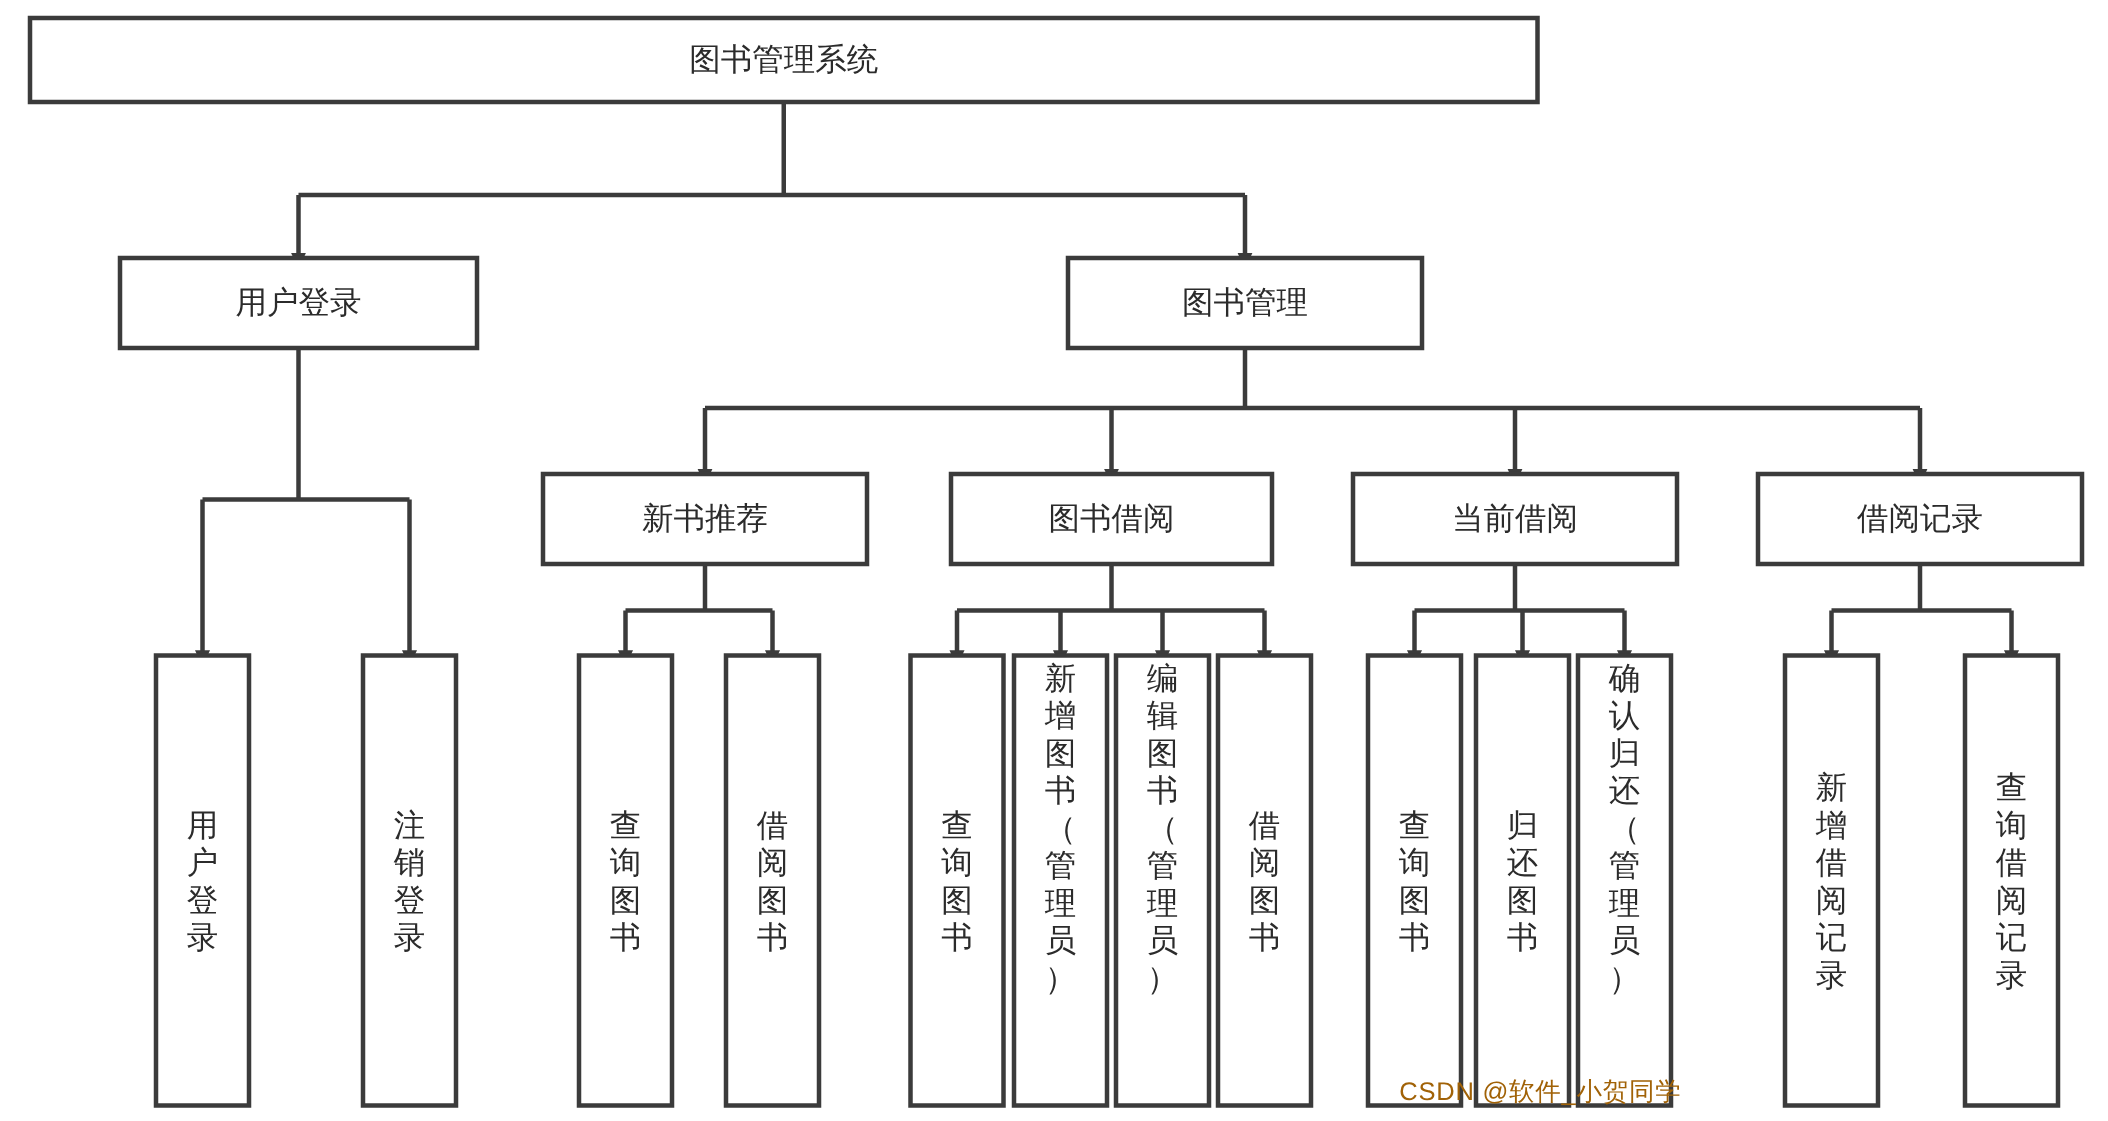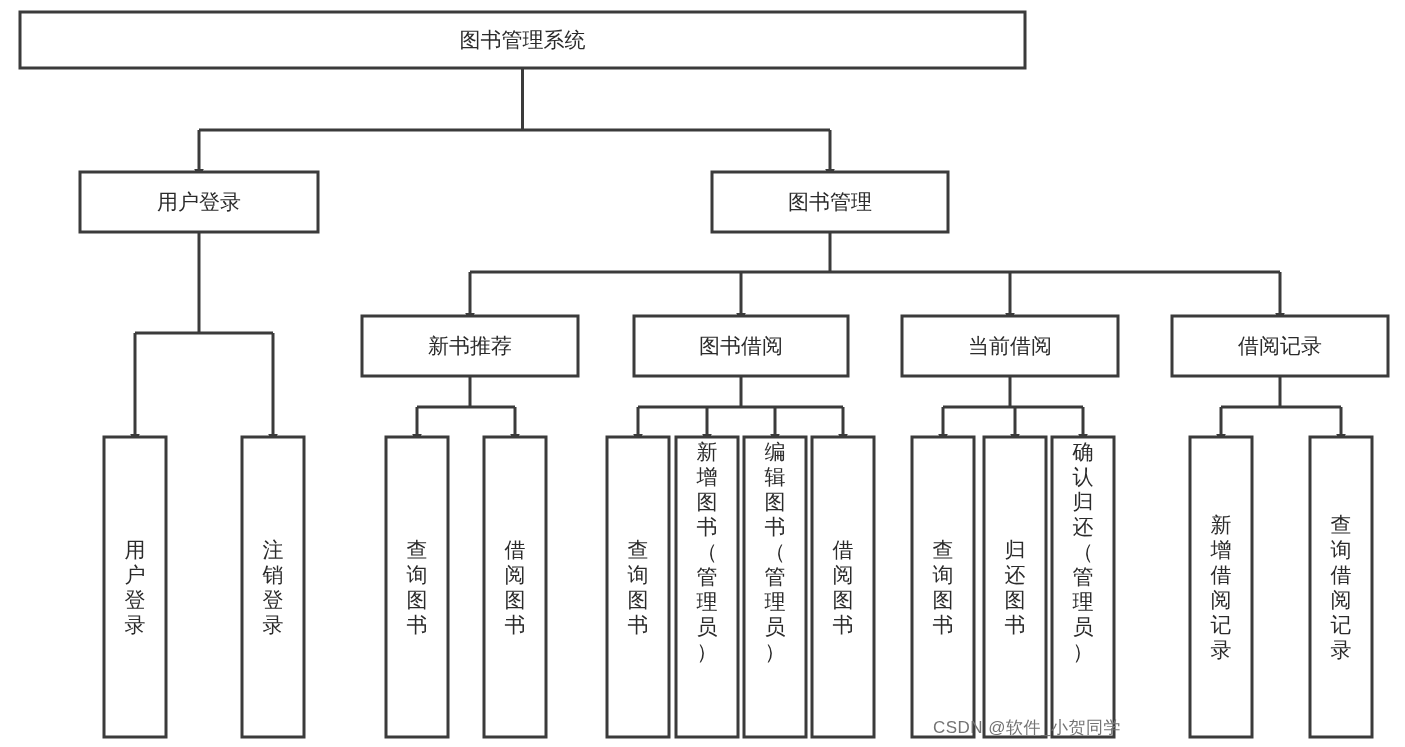--- a/index.html
+++ b/index.html
@@ -54,21 +54,21 @@
     font-size: 21px;
     fill: #2b2b2b;
     text-anchor: middle;
   }
   .watermark-text {
     position: absolute;
     right: 8px;
     bottom: 8px;
     font-family: "Liberation Sans", "DejaVu Sans", sans-serif;
     font-size: 17px;
-    color: #737373;
+    color: #a16207;
     white-space: nowrap;
     letter-spacing: 0.5px;
     user-select: none;
   }
 </style>
 </head>
 <body>
 
 <div id="diagram-root">
 

